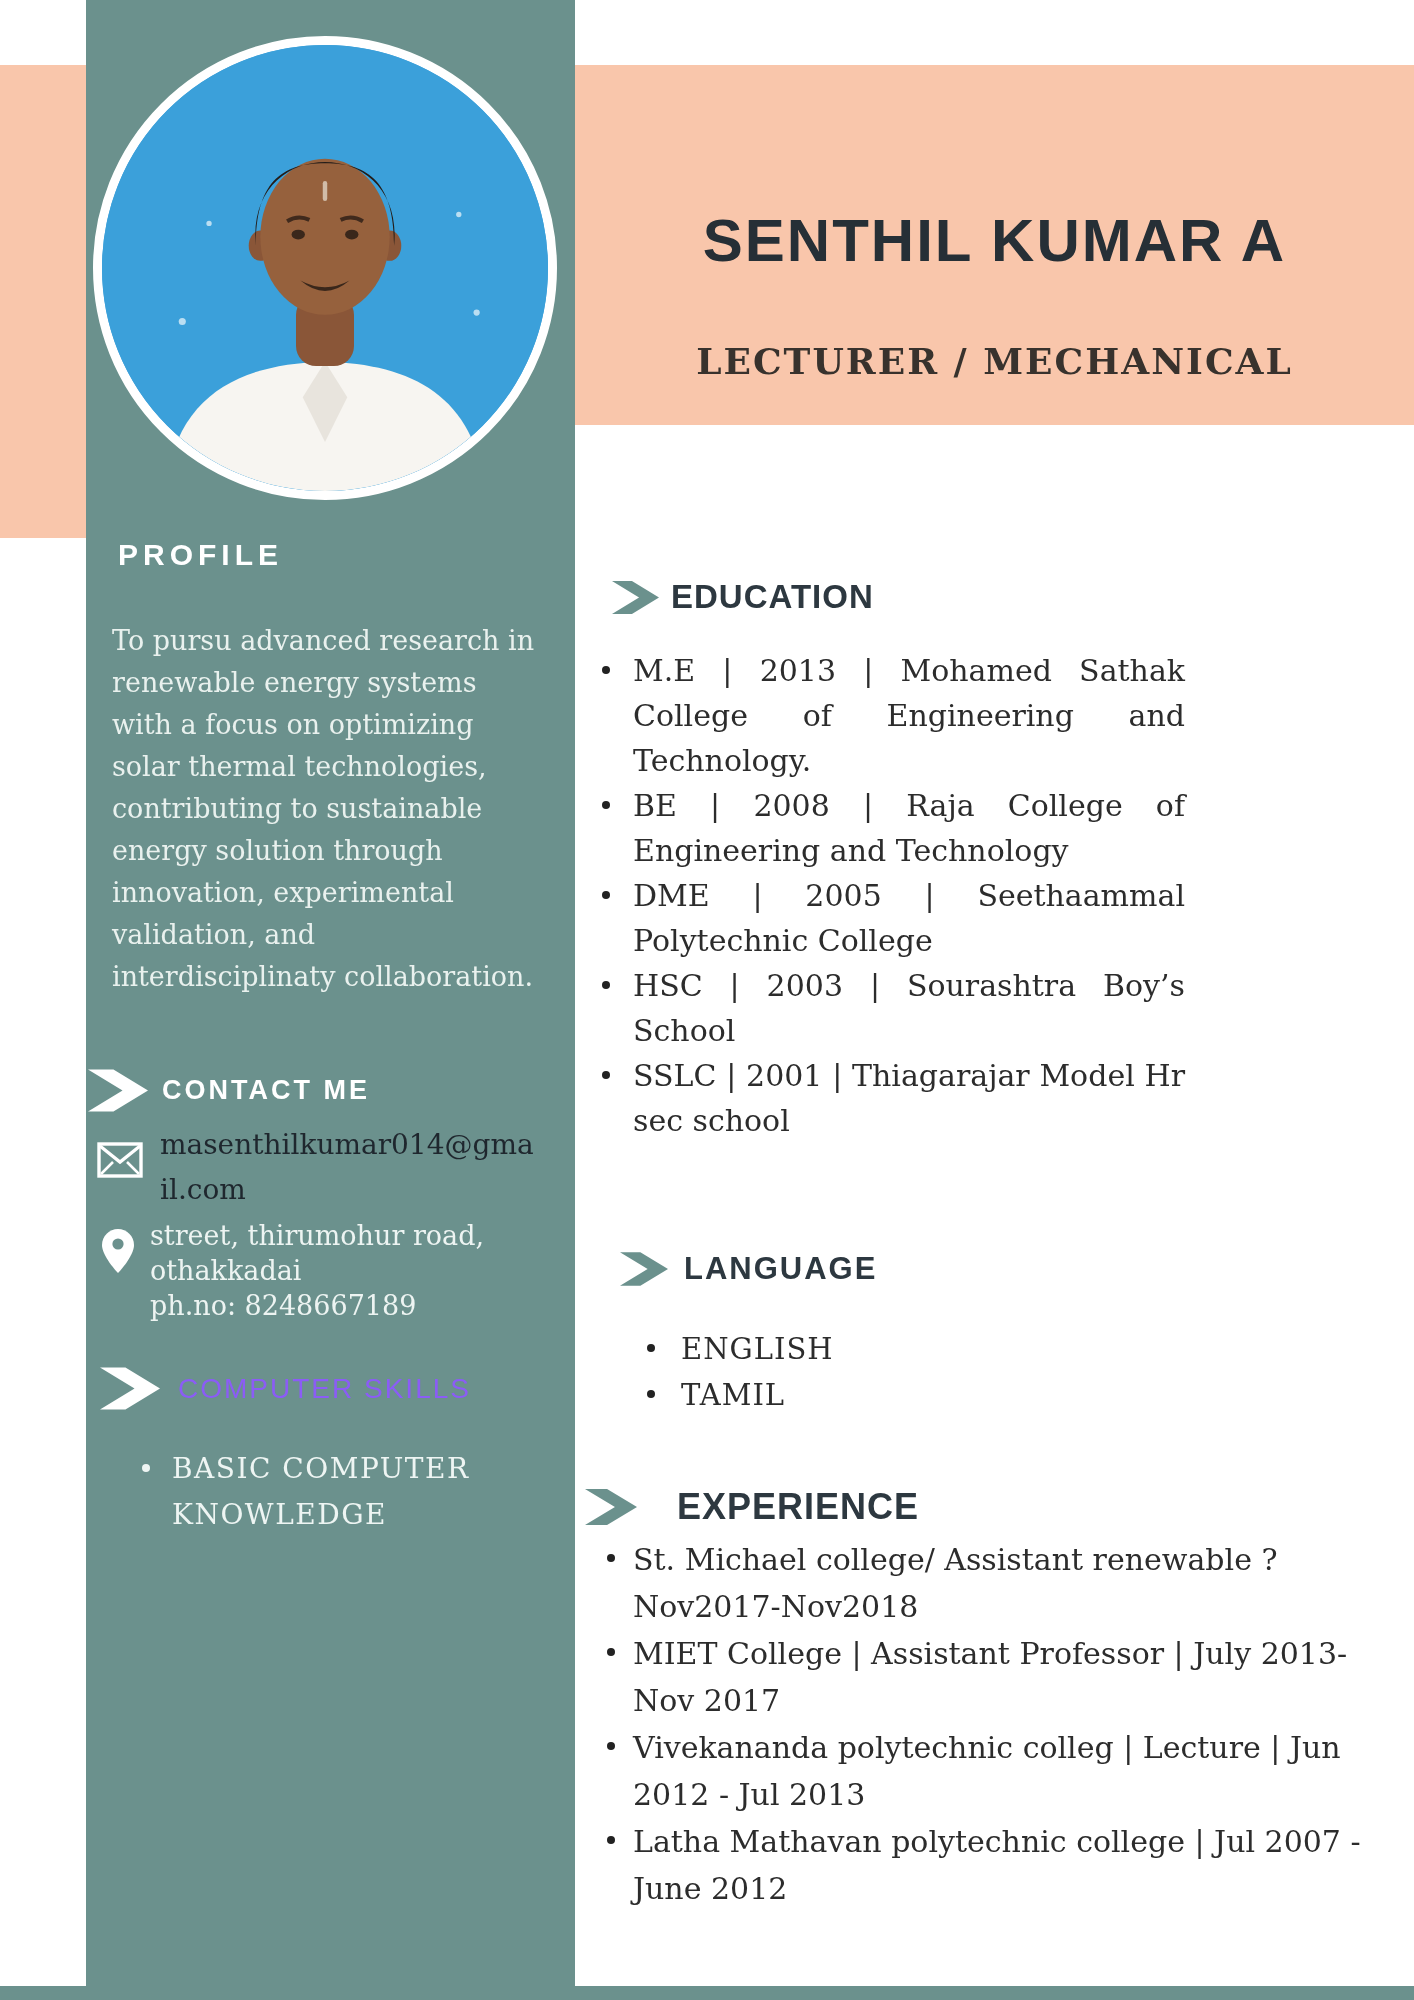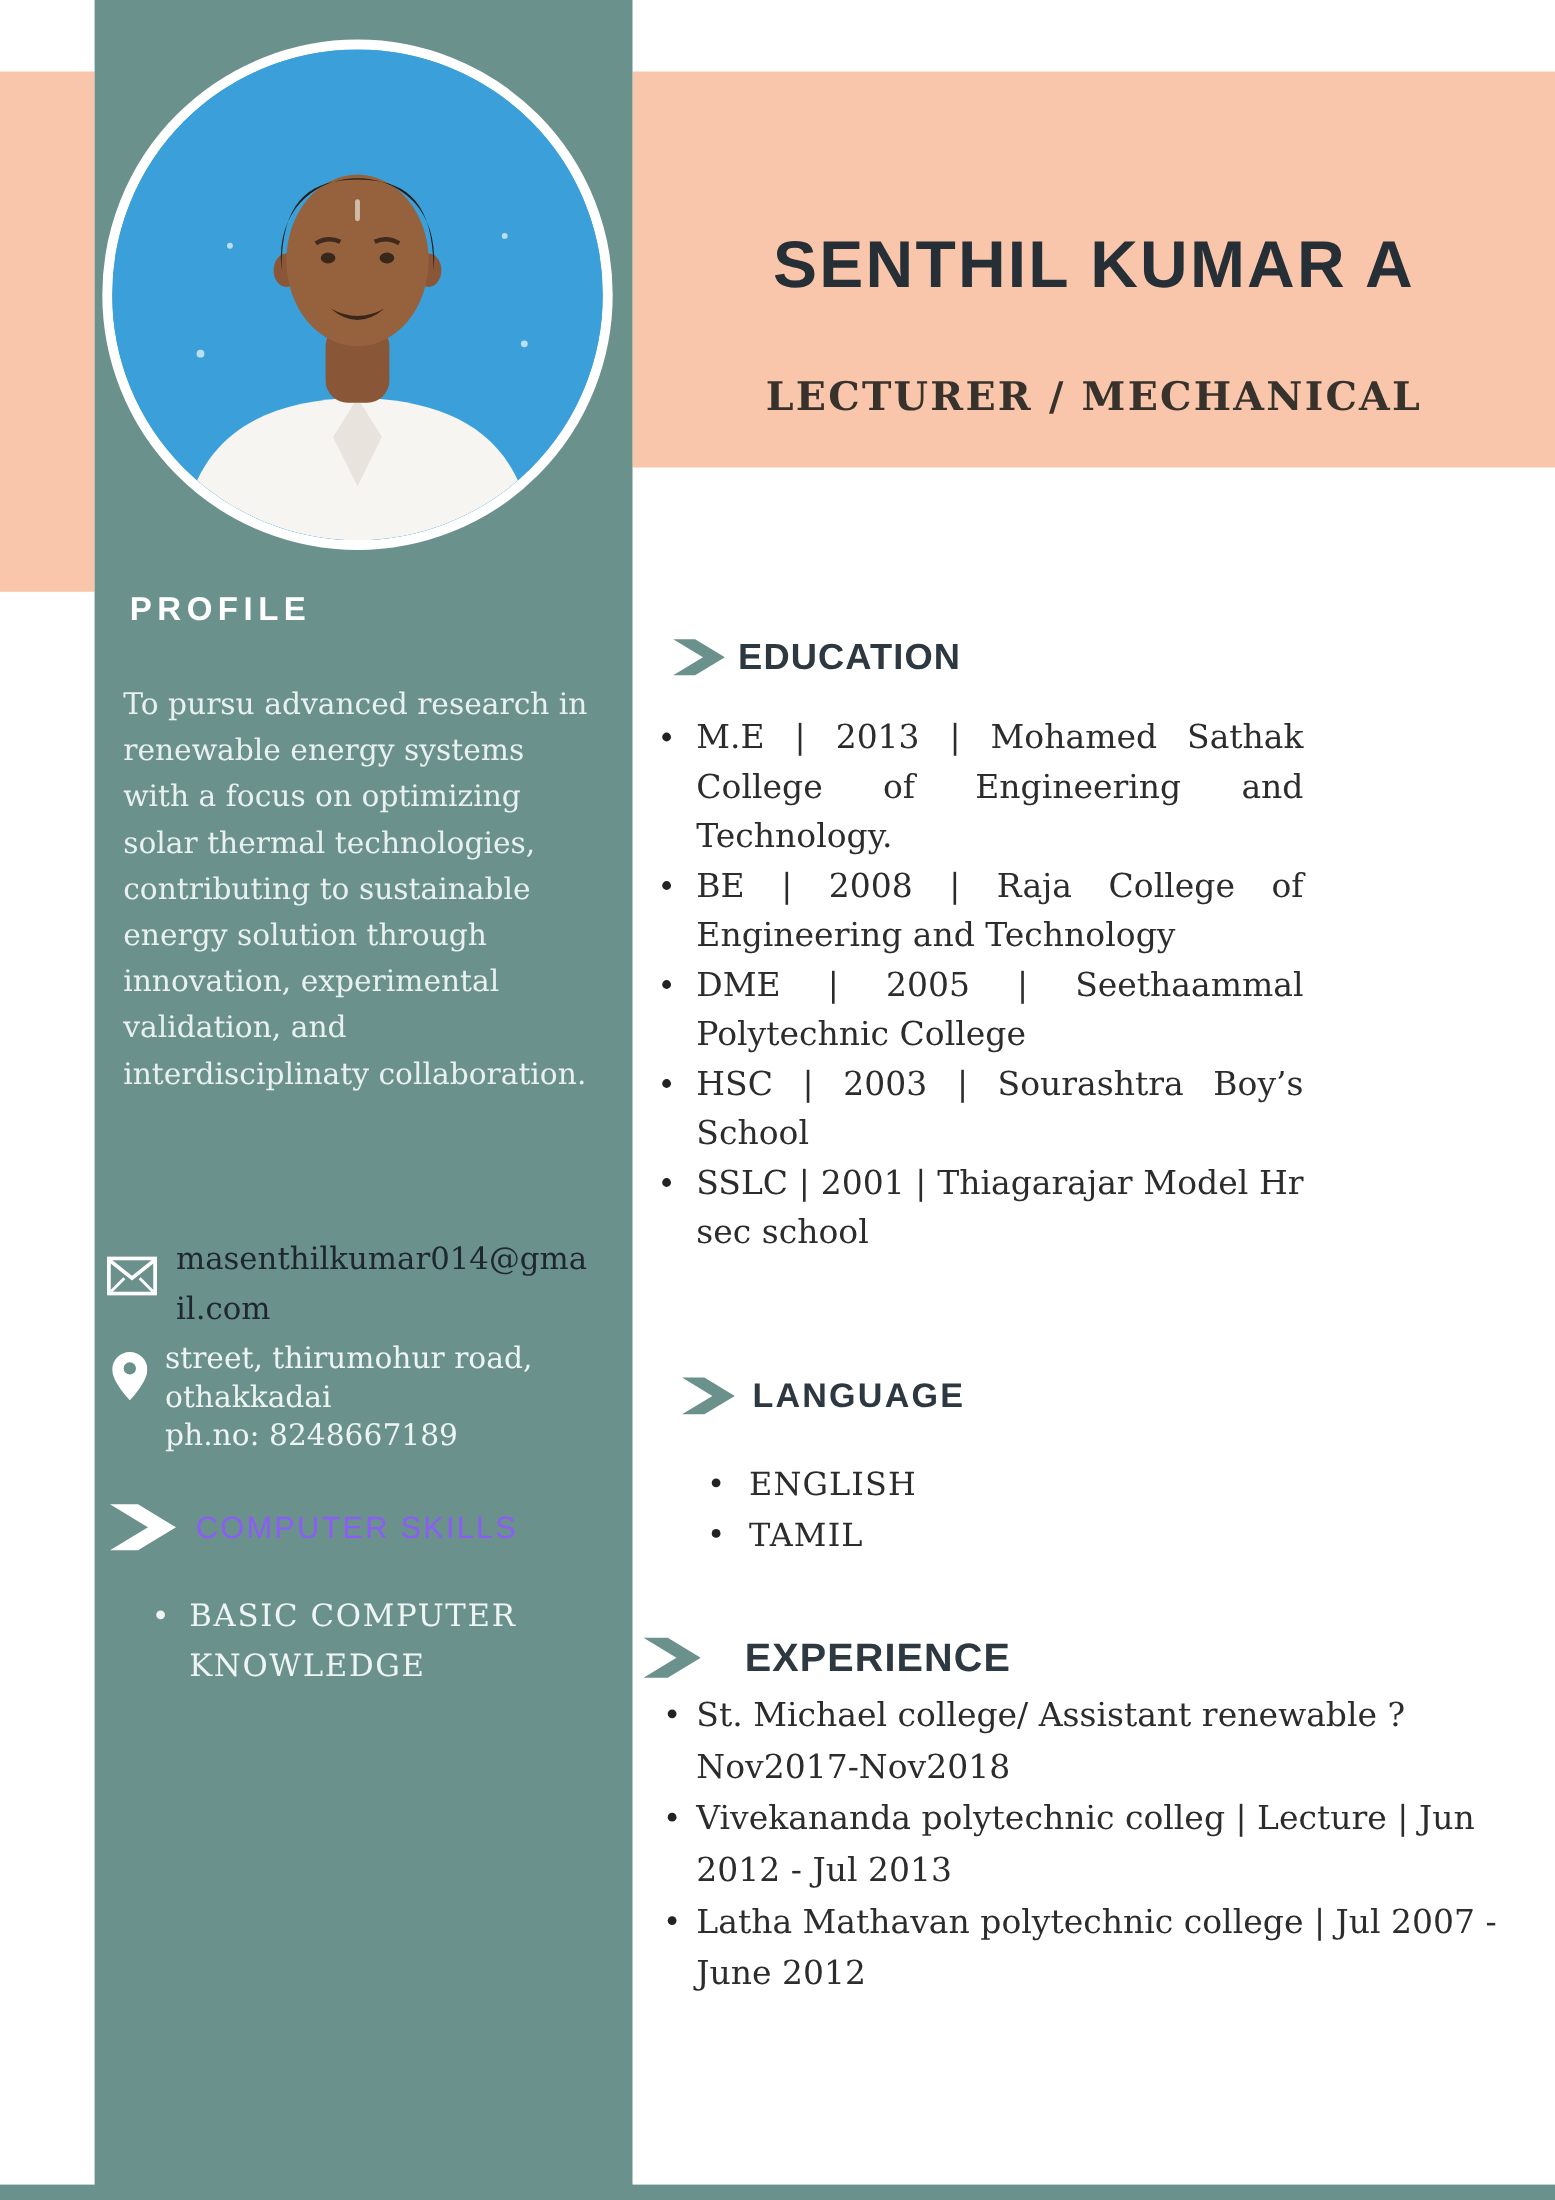--- a/index.html
+++ b/index.html
@@ -134,20 +134,26 @@
   <div class="profile-text">To pursu advanced research in
 renewable energy systems
 with a focus on optimizing
 solar thermal technologies,
 contributing to sustainable
 energy solution through
 innovation, experimental
 validation, and
 interdisciplinaty collaboration.</div>
 
+  <div class="contact-header">
+    <svg width="60" height="45" viewBox="0 0 66 46">
+      <polygon points="0,0 28,0 66,23 28,46 0,46 38,23" fill="#ffffff"></polygon>
+    </svg>
+    <span class="label">CONTACT ME</span>
+  </div>
 
   <svg class="mail-icon" width="46" height="36" viewBox="0 0 46 36">
     <rect x="2" y="2" width="42" height="32" fill="none" stroke="#ffffff" stroke-width="3.4"></rect>
     <path d="M3,4 L23,20 L43,4" fill="none" stroke="#ffffff" stroke-width="3.4"></path>
     <path d="M4,32 L16,20 M42,32 L30,20" fill="none" stroke="#ffffff" stroke-width="2.6"></path>
   </svg>
   <div class="contact-email">masenthilkumar014@gma
 il.com</div>
 
   <svg class="pin-icon" width="32" height="56" viewBox="0 0 32 46">
@@ -199,17 +205,18 @@
   </ul>
 
   <div class="section-header exp-header">
     <svg width="52" height="42" viewBox="0 0 66 46">
       <polygon points="0,0 28,0 66,23 28,46 0,46 38,23" fill="#6b918d"></polygon>
     </svg>
     <span class="label">EXPERIENCE</span>
   </div>
   <ul class="doc-list exp-list">
     <li>St. Michael college/ Assistant renewable ? Nov2017-Nov2018</li>
+    <li>MIET College | Assistant Professor | July 2013-Nov 2017</li>
     <li>Vivekananda polytechnic colleg | Lecture | Jun 2012 - Jul 2013</li>
     <li>Latha Mathavan polytechnic college | Jul 2007 - June 2012</li>
   </ul>
 
 </div>
 
 </body></html>

